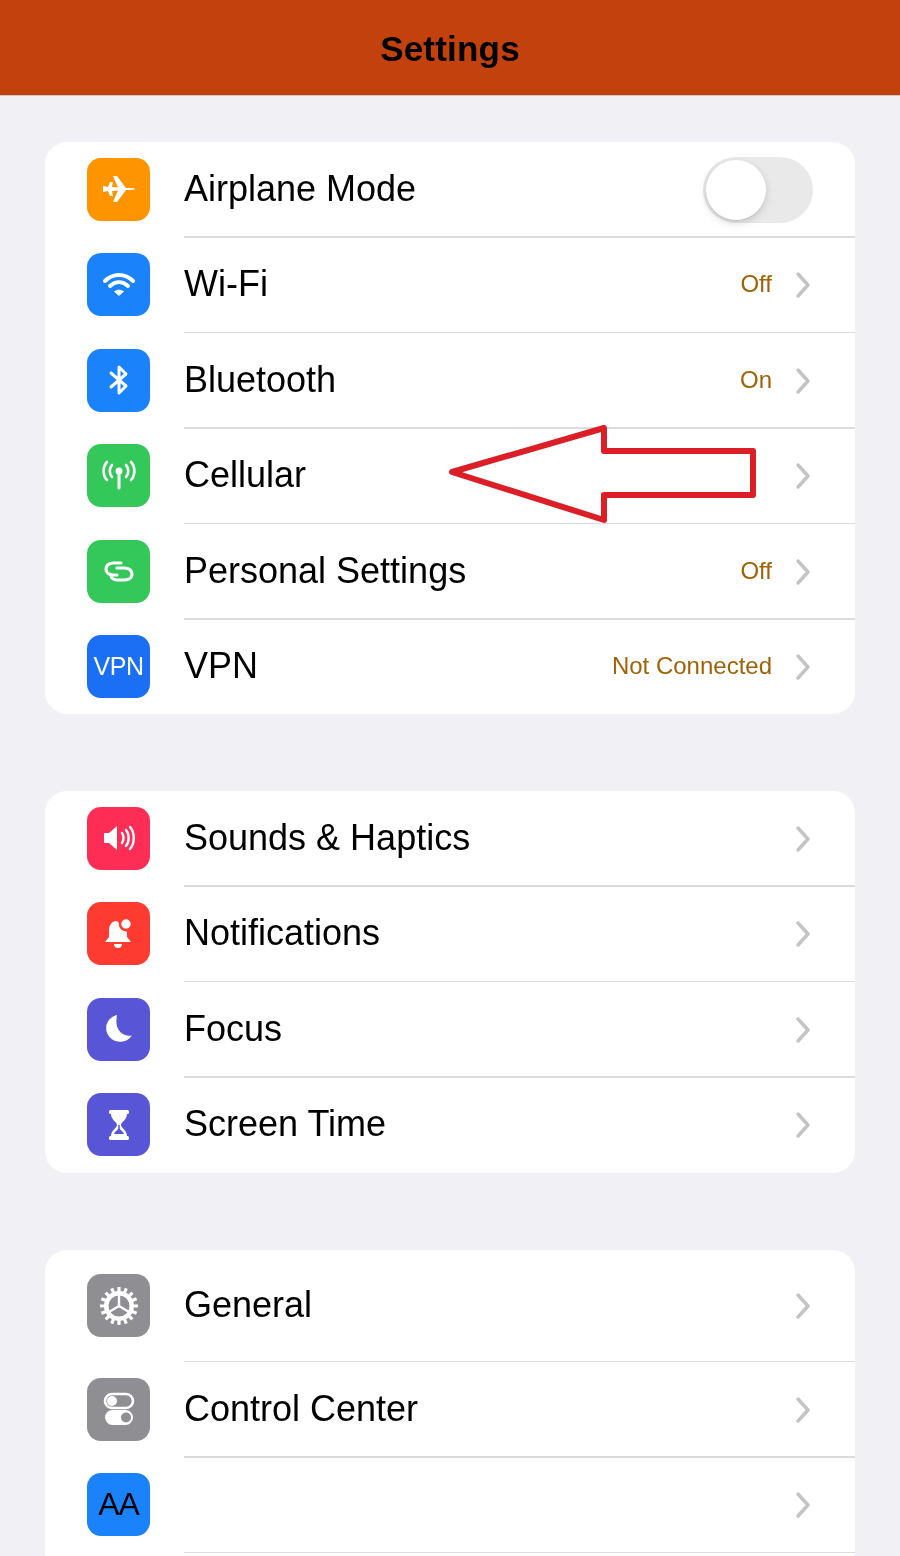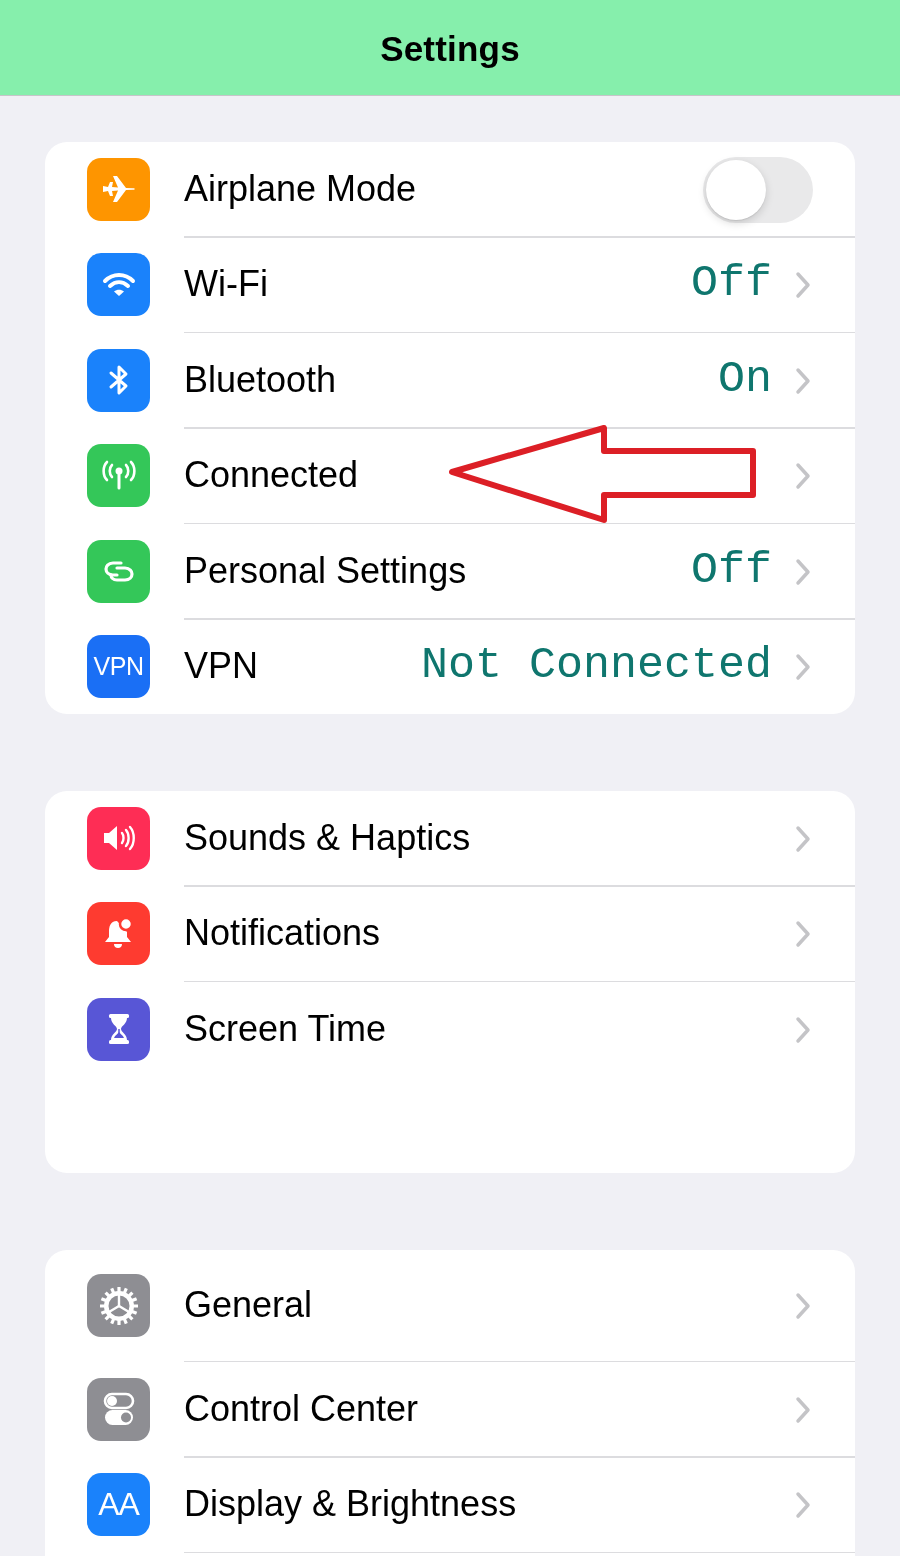--- a/index.html
+++ b/index.html
@@ -4,21 +4,21 @@
 <style>
   html, body { margin: 0; padding: 0; }
   body {
     width: 900px; height: 1556px; overflow: hidden;
     background: #f0f0f5;
     font-family: "Liberation Sans", "DejaVu Sans", sans-serif;
     position: relative;
   }
   .navbar {
     position: absolute; left: 0; top: 0; width: 900px; height: 95px;
-    background: #86efac;
+    background: #c2410c;
     border-bottom: 1.5px solid #c6c6c9;
     display: flex; align-items: center; justify-content: center;
   }
   .navbar .title {
     font-size: 35px; font-weight: 600; color: #000; letter-spacing: 0.2px;
     margin-top: 2px;
   }
   .group {
     position: absolute; left: 45px; width: 810px;
     background: #fff; border-radius: 22px; overflow: hidden;
@@ -33,21 +33,21 @@
     border-radius: 14px;
     display: flex; align-items: center; justify-content: center;
   }
   .row .icon svg { display: block; }
   .row .label {
     position: absolute; left: 139px; top: 50%; transform: translateY(-52%);
     font-size: 36px; color: #000; white-space: nowrap;
   }
   .row .value {
     position: absolute; right: 83px; top: 50%; transform: translateY(-52%);
-    font-size: 45px; color: #0f766e; white-space: nowrap; font-family: Liberation Mono, monospace;
+    font-size: 24px; color: #a16207; white-space: nowrap;
   }
   .row .chevron {
     position: absolute; right: 42px; top: 50%; margin-top: -15px;
     width: 20px; height: 30px;
   }
   .row .sep {
     position: absolute; left: 139px; right: 0; bottom: 0; height: 1.5px;
     background: #dcdcdf;
   }
   .row:last-child .sep { display: none; }
@@ -59,21 +59,21 @@
   .toggle .knob {
     position: absolute; left: 3px; top: 3px;
     width: 60px; height: 60px; border-radius: 50%;
     background: #fff;
     box-shadow: 0 3px 8px rgba(0,0,0,0.15), 0 1px 1px rgba(0,0,0,0.08);
   }
   .vpn-text {
     color: #fff; font-size: 25px; letter-spacing: -0.5px;
   }
   .aa-text {
-    color: #ffffff; font-size: 32px; letter-spacing: -1px;
+    color: #000000; font-size: 32px; letter-spacing: -1px;
   }
   .annotation-arrow {
     position: absolute; left: 0; top: 0; width: 900px; height: 1556px;
     pointer-events: none;
   }
 </style>
 </head>
 <body>
 
 <div class="navbar">
@@ -129,21 +129,21 @@
     <span class="icon" style="background:#34c759;">
       <svg width="44" height="44" viewBox="0 0 44 44">
           <circle cx="22" cy="17" r="3.5" fill="#fff"></circle>
           <line x1="22" y1="19" x2="22" y2="34" stroke="#fff" stroke-width="3" stroke-linecap="round"></line>
           <path d="M15 11 C12 14 12 20 15 23" stroke="#fff" stroke-width="2.6" fill="none" stroke-linecap="round"></path>
           <path d="M29 11 C32 14 32 20 29 23" stroke="#fff" stroke-width="2.6" fill="none" stroke-linecap="round"></path>
           <path d="M10 8 C5.5 12.5 5.5 21.5 10 26" stroke="#fff" stroke-width="2.6" fill="none" stroke-linecap="round"></path>
           <path d="M34 8 C38.5 12.5 38.5 21.5 34 26" stroke="#fff" stroke-width="2.6" fill="none" stroke-linecap="round"></path>
         </svg>
     </span>
-    <span class="label">Connected</span>
+    <span class="label">Cellular</span>
     <svg class="chevron" viewBox="0 0 20 30">
         <path d="M5 4 L15 15 L5 26" stroke="#c4c4c7" stroke-width="3.5" fill="none" stroke-linecap="round" stroke-linejoin="round"></path>
       </svg>
     <span class="sep"></span>
   </div>
 
   <div class="row">
     <span class="icon" style="background:#34c759;">
       <svg width="44" height="44" viewBox="0 0 44 44">
           <path d="M24 14 L16 14 C11 14 9 17.5 9 20 C9 23 11.5 26 16 26 L20 26" stroke="#fff" stroke-width="3.2" fill="none" stroke-linecap="round"></path>
@@ -198,20 +198,32 @@
           <circle cx="29" cy="12" r="3.2" fill="#fe3b30" opacity="0.0"></circle>
         </svg>
     </span>
     <span class="label">Notifications</span>
     <svg class="chevron" viewBox="0 0 20 30">
         <path d="M5 4 L15 15 L5 26" stroke="#c4c4c7" stroke-width="3.5" fill="none" stroke-linecap="round" stroke-linejoin="round"></path>
       </svg>
     <span class="sep"></span>
   </div>
 
+  <div class="row">
+    <span class="icon" style="background:#5856d6;">
+      <svg width="44" height="44" viewBox="0 0 44 44">
+          <path d="M20 8 C12 10 8 17 9.5 24 C11 31 18 36 26 34.5 C30 33.8 33 31.5 35 28.5 C27 30 20 24 19.5 16.5 C19.3 13.5 19.5 10.5 20 8 Z" fill="#fff"></path>
+        </svg>
+    </span>
+    <span class="label">Focus</span>
+    <svg class="chevron" viewBox="0 0 20 30">
+        <path d="M5 4 L15 15 L5 26" stroke="#c4c4c7" stroke-width="3.5" fill="none" stroke-linecap="round" stroke-linejoin="round"></path>
+      </svg>
+    <span class="sep"></span>
+  </div>
 
   <div class="row">
     <span class="icon" style="background:#5856d6;">
       <svg width="44" height="44" viewBox="0 0 44 44">
           <rect x="12" y="7" width="20" height="4" rx="1.5" fill="#fff"></rect>
           <rect x="12" y="33" width="20" height="4" rx="1.5" fill="#fff"></rect>
           <path d="M14 11 L30 11 C30 17 24 19 24 22 C24 25 30 27 30 33 L14 33 C14 27 20 25 20 22 C20 19 14 17 14 11 Z" fill="#fff"></path>
           <path d="M17 31 L27 31 C26 28 23 27 22 25 C21 27 18 28 17 31 Z" fill="#5856d6"></path>
           <line x1="22" y1="22" x2="22" y2="27" stroke="#5856d6" stroke-width="1.5"></line>
         </svg>
@@ -279,21 +291,20 @@
     <svg class="chevron" viewBox="0 0 20 30">
         <path d="M5 4 L15 15 L5 26" stroke="#c4c4c7" stroke-width="3.5" fill="none" stroke-linecap="round" stroke-linejoin="round"></path>
       </svg>
     <span class="sep"></span>
   </div>
 
   <div class="row" style="height:95.5px;">
     <span class="icon" style="background:#1a82fb;">
       <span class="aa-text">AA</span>
     </span>
-    <span class="label">Display &amp; Brightness</span>
     <svg class="chevron" viewBox="0 0 20 30">
         <path d="M5 4 L15 15 L5 26" stroke="#c4c4c7" stroke-width="3.5" fill="none" stroke-linecap="round" stroke-linejoin="round"></path>
       </svg>
     <span class="sep" style="display:block;"></span>
   </div>
 </div>
 
 <svg class="annotation-arrow" viewBox="0 0 900 1556">
   <path d="M452 472 L604 428 L604 451 L753 451 L753 495 L604 495 L604 520 Z" fill="none" stroke="#dc1f26" stroke-width="6" stroke-linejoin="round"></path>
 </svg>

